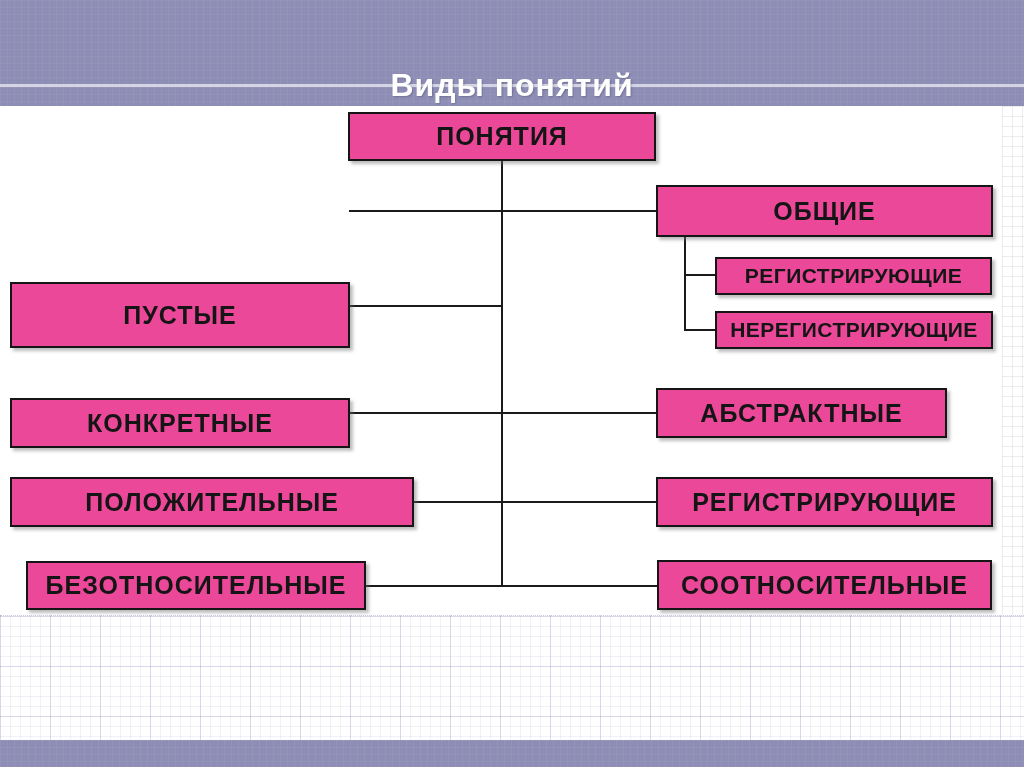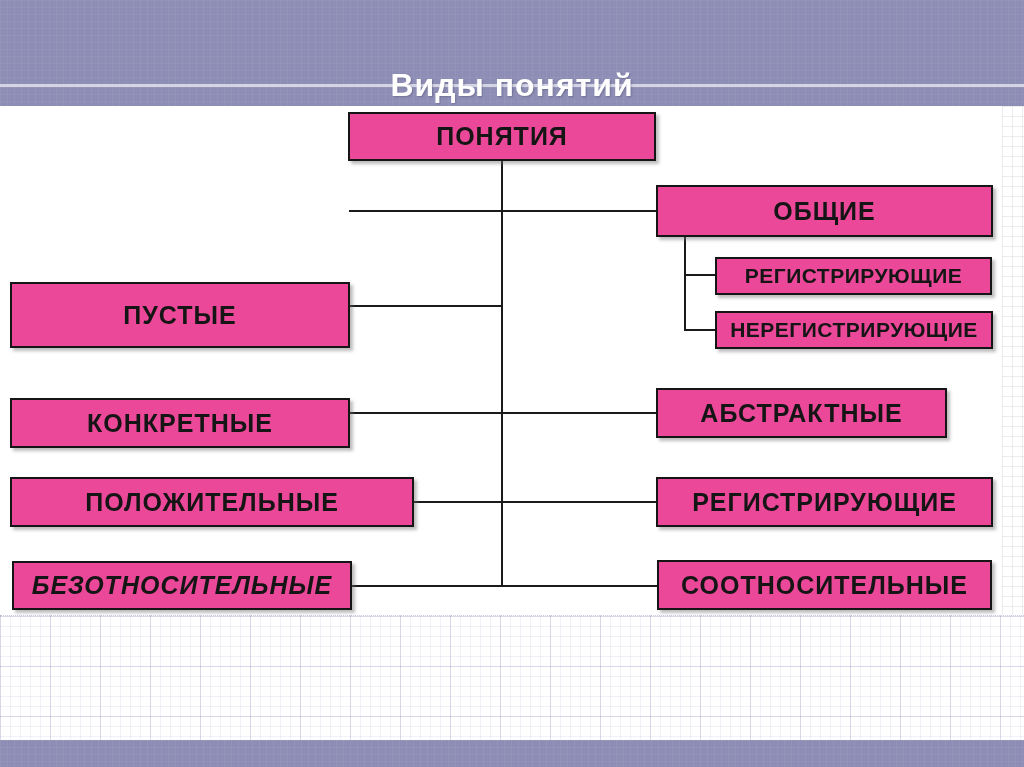--- a/index.html
+++ b/index.html
@@ -158,21 +158,21 @@
   </div>
 
   <div class="box" style="left:10px; top:477px; width:404px; height:50px;">
     <span>ПОЛОЖИТЕЛЬНЫЕ</span>
   </div>
 
   <div class="box" style="left:656px; top:477px; width:337px; height:50px;">
     <span>РЕГИСТРИРУЮЩИЕ</span>
   </div>
 
-  <div class="box" style="left:12px; top:561px; width:340px; height:49px;font-style:italic;">
+  <div class="box" style="left:26px; top:561px; width:340px; height:49px;">
     <span>БЕЗОТНОСИТЕЛЬНЫЕ</span>
   </div>
 
   <div class="box" style="left:657px; top:560px; width:335px; height:50px;">
     <span>СООТНОСИТЕЛЬНЫЕ</span>
   </div>
 
   <div class="grid-footer"></div>
   <div class="band band-bottom"></div>
 

